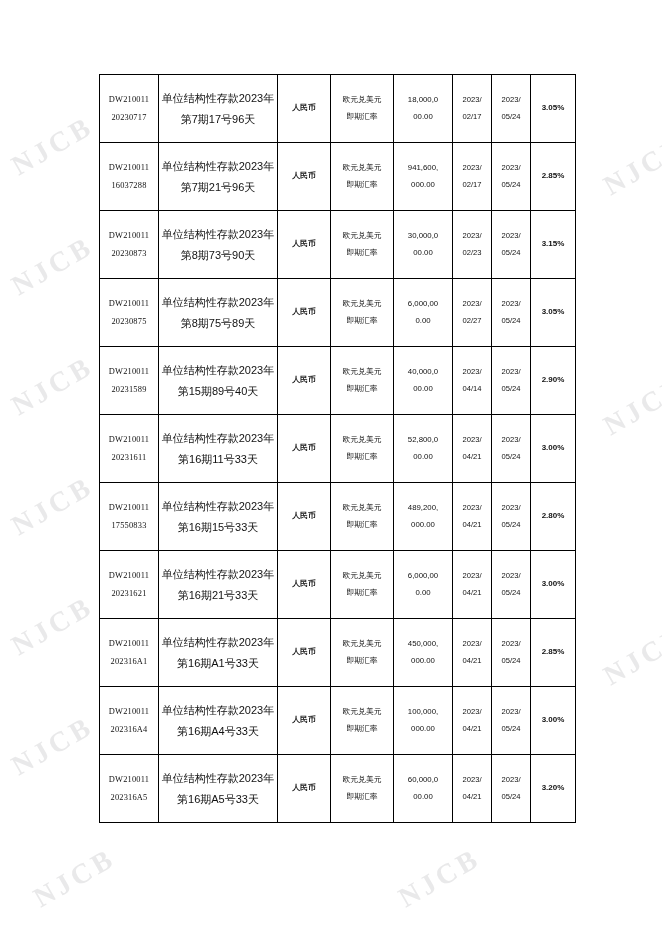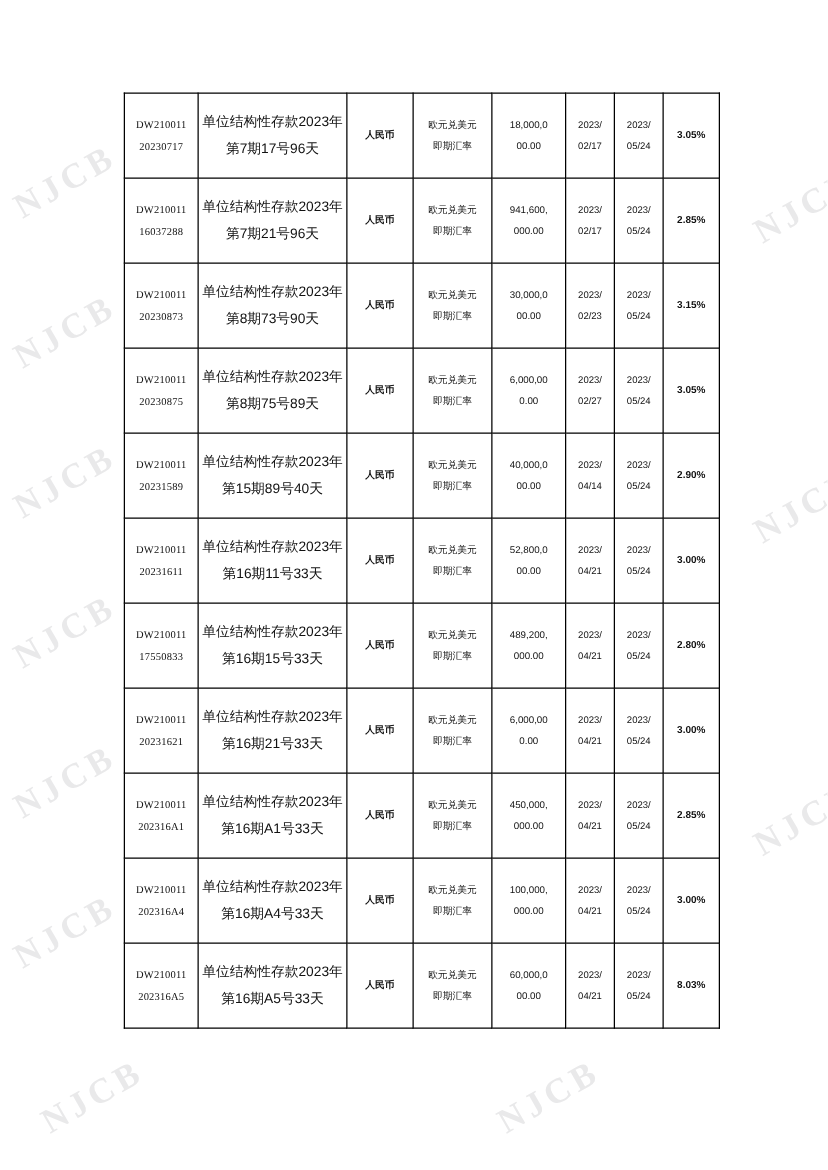--- a/index.html
+++ b/index.html
@@ -648,21 +648,21 @@
               </div>
             </td>
             <td class="c-d2">
               <div class="cell">
                 <div class="date-line">2023/</div>
                 <div class="date-line">05/24</div>
               </div>
             </td>
             <td class="c-pct">
               <div class="cell single">
-                <div class="pct-line">8.03%</div>
+                <div class="pct-line">3.20%</div>
               </div>
             </td>
           </tr>
         </tbody>
     </table>
   </div>
 
 </div>
 
 </body></html>

